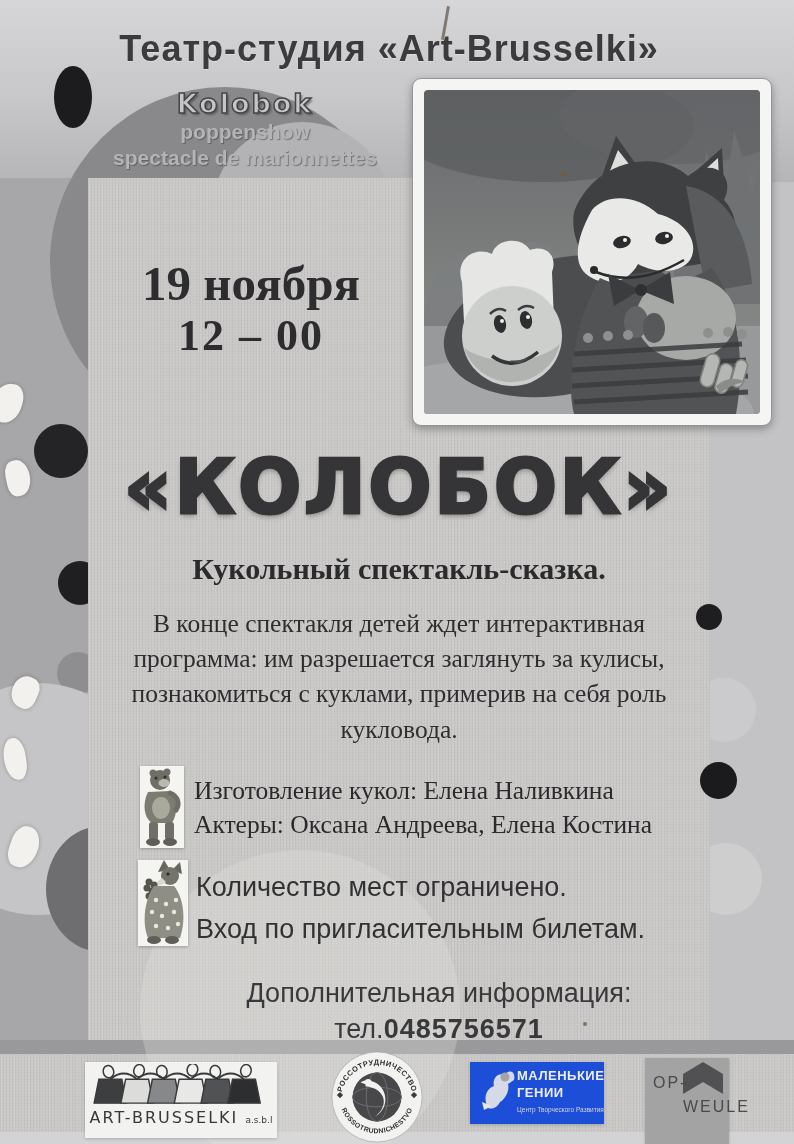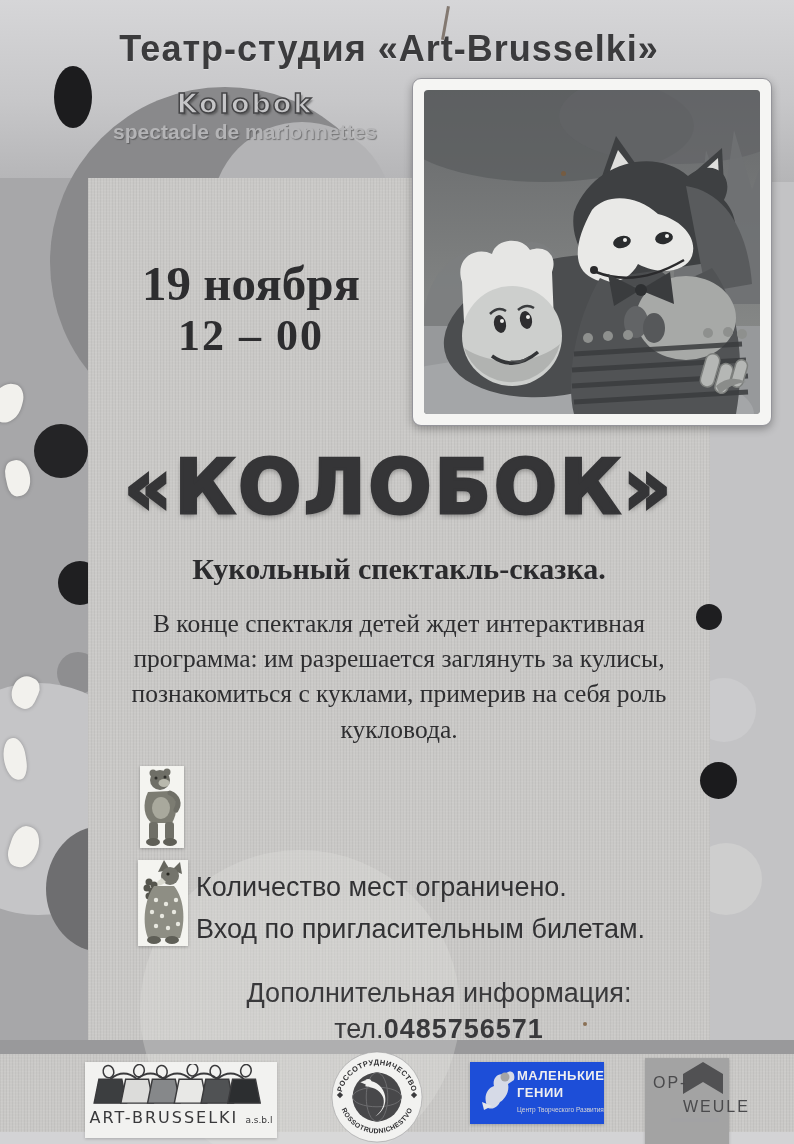--- a/index.html
+++ b/index.html
@@ -142,20 +142,21 @@
   <div class="abs tear" style="left:4px;top:738px;width:22px;height:42px;border-radius:50% 50% 42% 58%;transform:rotate(-8deg);"></div>
   <div class="abs tear" style="left:10px;top:826px;width:28px;height:42px;border-radius:48% 52% 58% 42%;transform:rotate(18deg);"></div>
   <div class="abs scratch"></div>
   <div class="abs speck" style="left:561px;top:171px;"></div>
   <div class="abs speck" style="left:583px;top:1022px;width:4px;height:4px;"></div>
 
   <div class="abs header-title">Театр-студия «Art-Brusselki»</div>
 
   <div class="abs kolobok-block">
     <div class="kolobok-title">Kolobok</div>
+    <div class="kolobok-sub">poppenshow</div>
     <div class="kolobok-sub">spectacle de marionnettes</div>
   </div>
 
   <div class="abs date-block">
     <div class="date-line">19 ноября</div>
     <div class="time-line">12 – 00</div>
   </div>
 
   <div class="abs photo-frame">
     <svg viewBox="0 0 336 324">
@@ -241,20 +242,24 @@
         <circle cx="25" cy="11" r="1.5" fill="#2e2e2a"></circle>
       <path d="M8,26 C2,38 4,52 12,57 L32,57 C38,47 38,33 30,25 Z" fill="#7c7c72"></path>
       <ellipse cx="21" cy="42" rx="9" ry="11" fill="#a9a99d"></ellipse>
       <path d="M30,27 C38,30 40,38 36,44" stroke="#6f6f67" stroke-width="5" fill="none" stroke-linecap="round"></path>
       <rect x="9" y="56" width="9" height="18" rx="3" fill="#6f6f67"></rect>
       <rect x="25" y="56" width="9" height="18" rx="3" fill="#6f6f67"></rect>
       <ellipse cx="13" cy="76" rx="7" ry="4" fill="#5f5f57"></ellipse>
         <ellipse cx="30" cy="76" rx="7" ry="4" fill="#5f5f57"></ellipse>
     </svg>
   </div>
+  <div class="abs credits-block">
+    <div>Изготовление кукол: Елена Наливкина</div>
+    <div>Актеры: Оксана Андреева, Елена Костина</div>
+  </div>
 
   <div class="abs mini-card" style="left:138px;top:860px;width:50px;height:86px;">
     <svg viewBox="0 0 50 86" width="50" height="86">
       <path d="M20,12 L26,0 L32,10 Z" fill="#66665e"></path>
         <path d="M34,10 L42,2 L44,14 Z" fill="#66665e"></path>
       <circle cx="32" cy="16" r="9" fill="#74746c"></circle>
       <path d="M24,18 Q18,22 16,26 Q24,26 28,22 Z" fill="#d9d9cf"></path>
       <circle cx="30" cy="14" r="1.6" fill="#26261f"></circle>
       <g fill="#55554d">
         <circle cx="11" cy="22" r="3.5"></circle>

